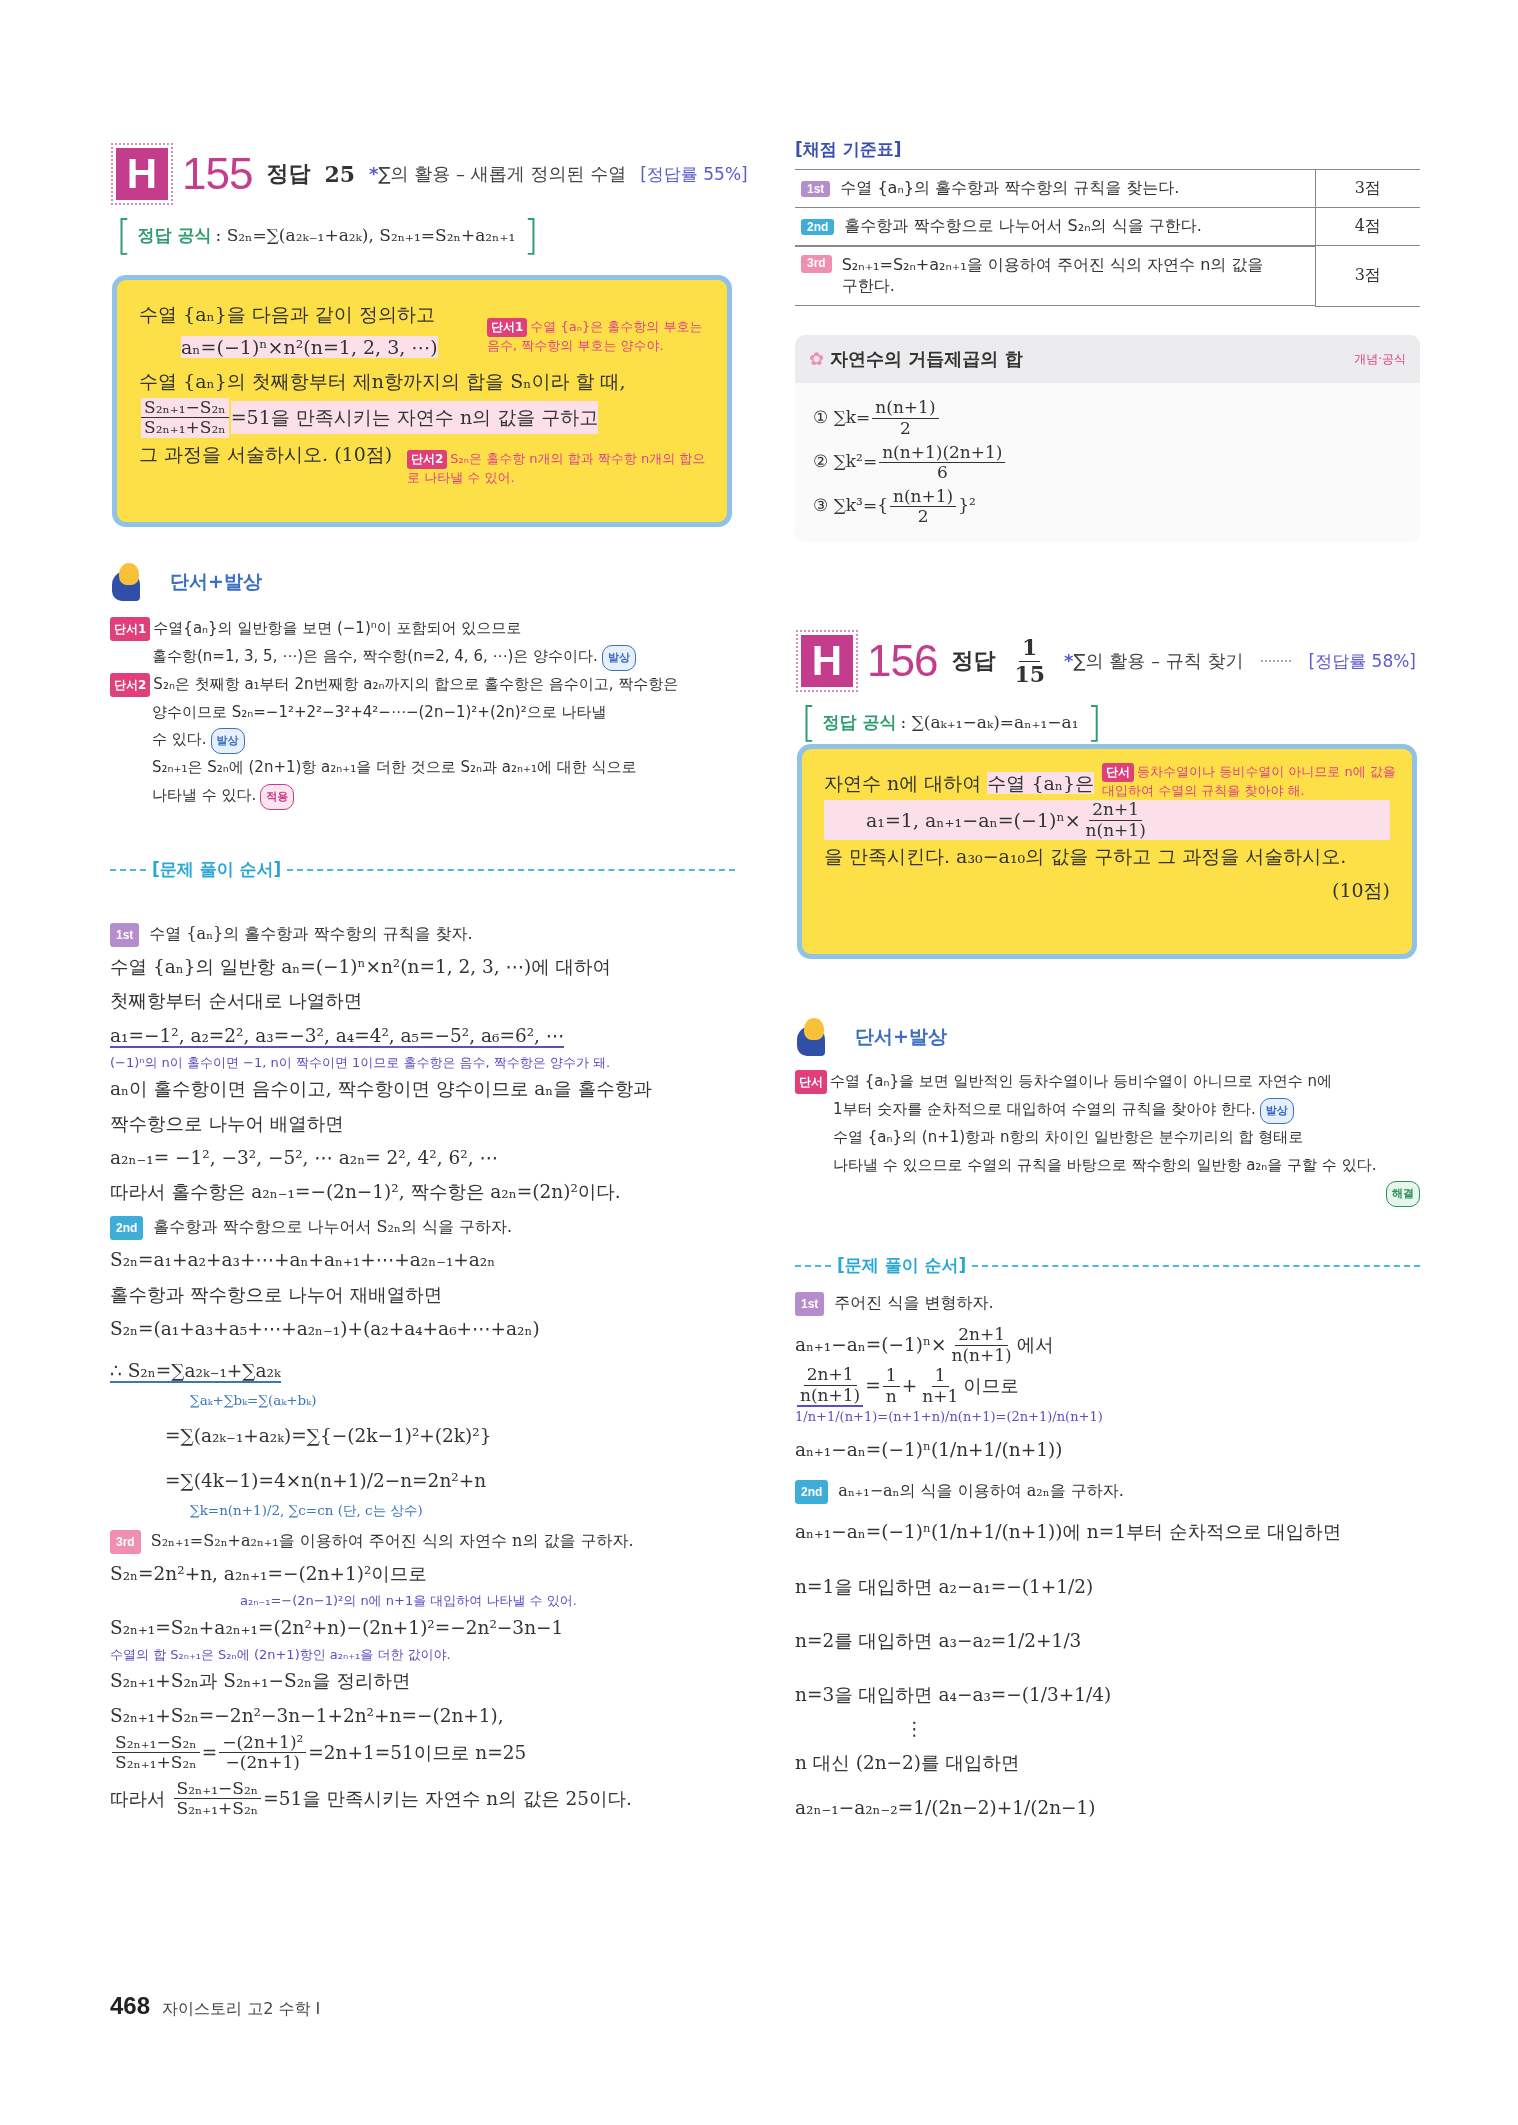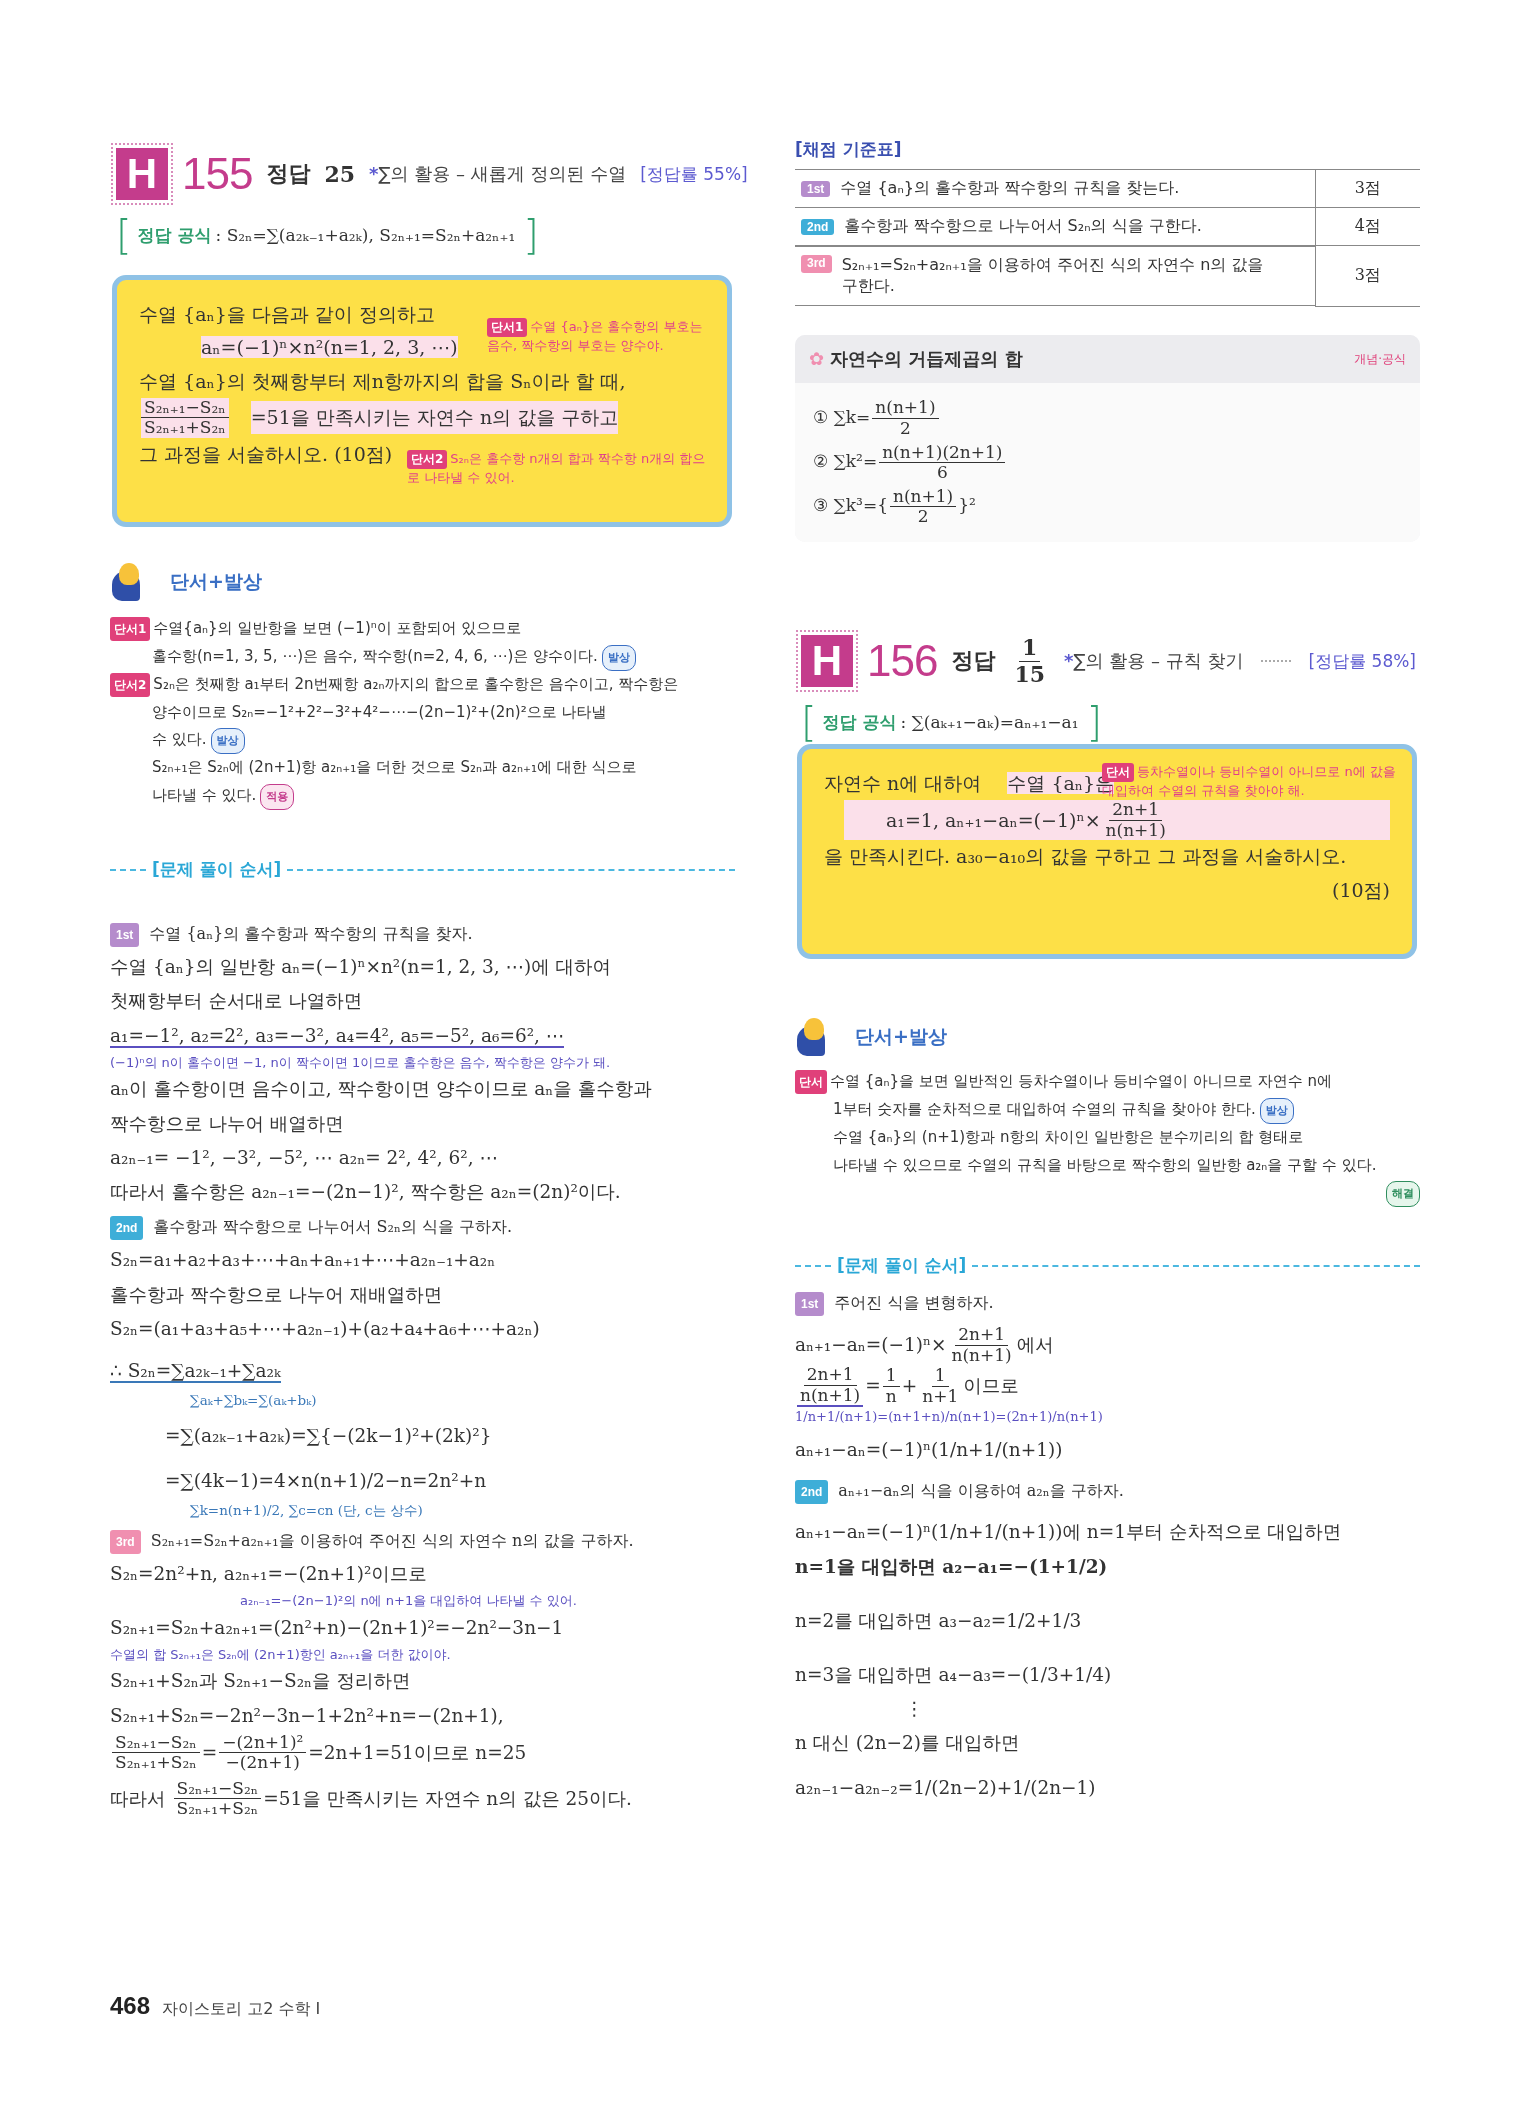--- a/index.html
+++ b/index.html
@@ -19,21 +19,21 @@
   .topic { font-size: 18px; color: #444; }
   .topic .star { color: #5c5ad0; font-weight: bold; }
   .rate { font-size: 17px; color: #5c5ad0; }
   .dots { flex: 1; border-bottom: 2px dotted #aaa; height: 1px; margin: 0 4px; }
 
   .formula-box { display: flex; align-items: center; font-size: 17px; }
   .bracket { font-size: 40px; color: #2f9e6e; font-weight: 200; line-height: 1; }
   .formula-label { color: #2f9e6e; font-weight: bold; margin: 0 4px 0 6px; }
 
   .prob-box { border: 5px solid #8fc2e6; border-radius: 14px; background: #fde047; padding: 18px 22px; font-family: "DejaVu Serif", serif; font-size: 19px; line-height: 1.75; color: #333; }
-  .hl { background: #fbe0ea; margin-left: 20px; }
+  .hl { background: #fbe0ea; }
   .hint { font-family: "DejaVu Sans", sans-serif; font-size: 13px; color: #e0408a; line-height: 1.4; }
   .tag-pink { display: inline-block; background: #e0407a; color: #fff; font-size: 12px; font-weight: bold; padding: 1px 4px; border-radius: 3px; margin-right: 3px; font-family: "DejaVu Sans", sans-serif; }
 
   .idea-head { display: flex; align-items: center; gap: 24px; font-size: 19px; color: #3a6fc4; font-weight: bold; }
   .head-icon { width: 34px; height: 38px; position: relative; }
   .head-icon .face { position: absolute; left: 0; top: 8px; width: 28px; height: 30px; background: #2f4fa8; border-radius: 14px 14px 4px 10px; }
   .head-icon .bulb { position: absolute; left: 7px; top: 0; width: 20px; height: 22px; background: #f7c23a; border-radius: 50% 50% 40% 40%; }
 
   .idea-body { font-size: 15px; line-height: 1.85; color: #333; }
   .idea-body .indent { padding-left: 42px; }
@@ -319,21 +319,21 @@
           <span class="num">1</span>
           <span class="den">n+1</span>
         </span>
       <span>이므로</span>
     </div>
     <div class="note" style="font-family:'DejaVu Serif',serif;">1/n+1/(n+1)=(n+1+n)/n(n+1)=(2n+1)/n(n+1)</div>
     <div class="line" style="margin-top:6px;">aₙ₊₁−aₙ=(−1)ⁿ(1/n+1/(n+1))</div>
 
     <div style="margin-top:6px;"><span class="step-tag s2">2nd</span><span class="step-title">aₙ₊₁−aₙ의 식을 이용하여 a₂ₙ을 구하자.</span></div>
     <div class="line" style="margin-top:8px;">aₙ₊₁−aₙ=(−1)ⁿ(1/n+1/(n+1))에 n=1부터 순차적으로 대입하면</div>
-    <div class="line" style="font-weight:bold;">n=1을 대입하면 a₂−a₁=−(1+1/2)</div>
+    <div class="line" style="margin-top:20px;">n=1을 대입하면 a₂−a₁=−(1+1/2)</div>
     <div class="line" style="margin-top:20px;">n=2를 대입하면 a₃−a₂=1/2+1/3</div>
     <div class="line" style="margin-top:20px;">n=3을 대입하면 a₄−a₃=−(1/3+1/4)</div>
     <div class="line" style="padding-left:110px;">⋮</div>
     <div class="line">n 대신 (2n−2)를 대입하면</div>
     <div class="line" style="margin-top:10px;">a₂ₙ₋₁−a₂ₙ₋₂=1/(2n−2)+1/(2n−1)</div>
   </div>
 </div>
 
 <div class="footer">
   <span class="page-num">468</span>

